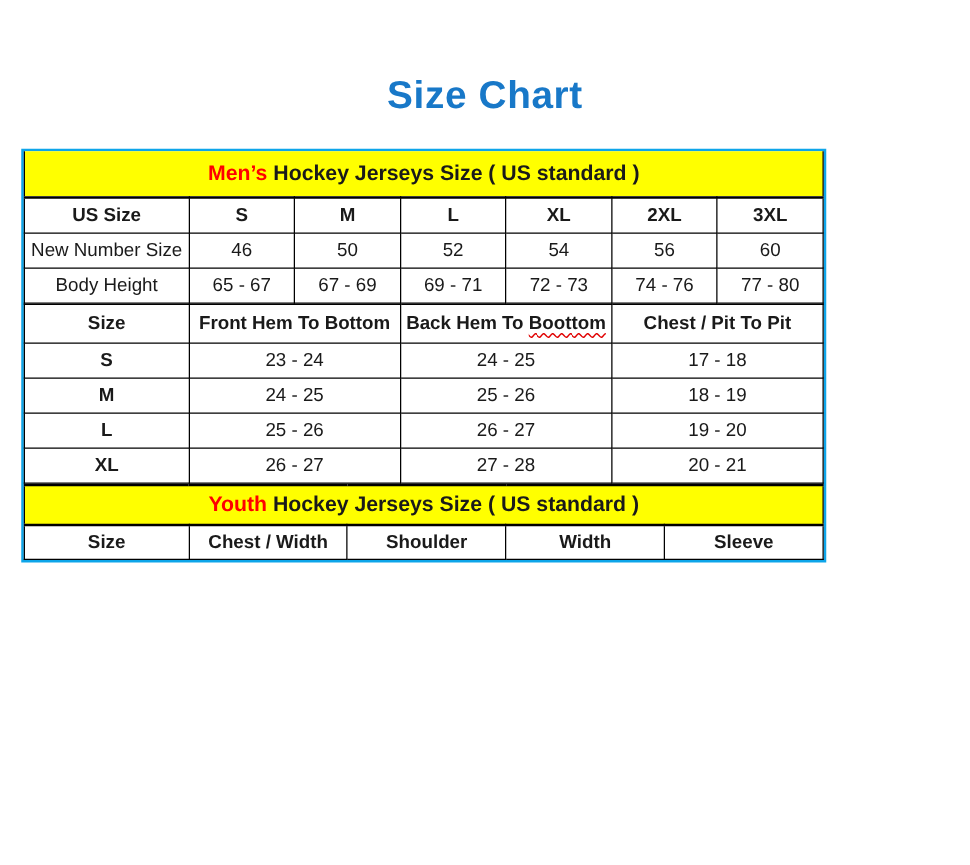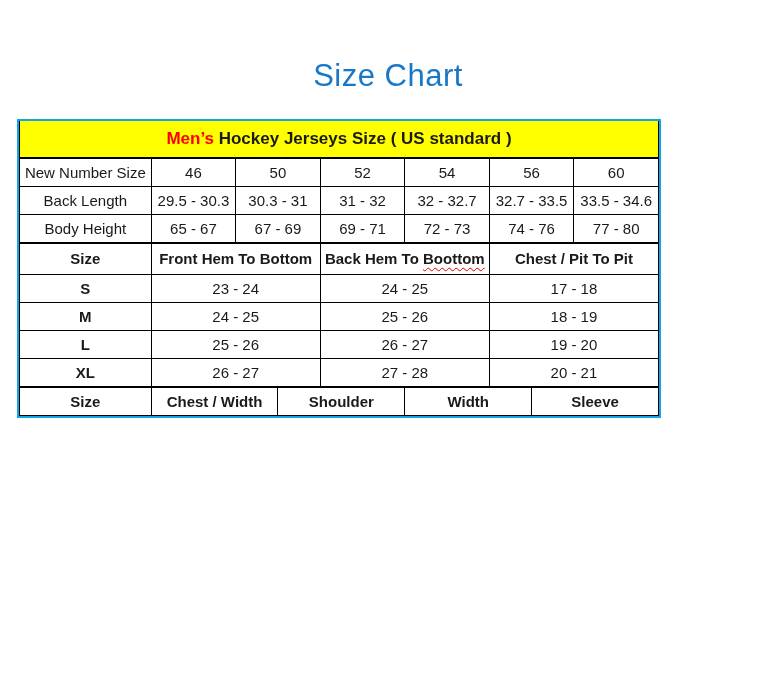--- a/index.html
+++ b/index.html
@@ -4,21 +4,21 @@
 <style>
   * { margin: 0; padding: 0; box-sizing: border-box; }
   html, body { width: 776px; height: 692px; background: #ffffff; overflow: hidden; }
   body { font-family: "Liberation Sans", sans-serif; color: #1a1a1a; }
 
   .page { width: 776px; height: 692px; padding-top: 58px; }
 
   .page-title {
     text-align: center;
     font-size: 31px;
-    font-weight: 400;
+    font-weight: 700;
     color: #1878C8;
     letter-spacing: 0.5px;
     margin-bottom: 25px;
   }
 
   .chart-wrap {
     width: 644px;
     margin-left: 17px;
     border: 2px solid #0ea5e9;
   }
@@ -89,37 +89,37 @@
           <col class="c-data">
           <col class="c-data">
           <col class="c-data">
           <col class="c-data">
           <col class="c-data">
         </colgroup>
       <tbody>
         <tr class="section-row">
           <td colspan="7"><span class="hl">Men’s</span><span> Hockey Jerseys Size ( US standard )</span></td>
         </tr>
+        <tr class="head-row">
+          <th>US Size</th>
+          <th>S</th>
+          <th>M</th>
+          <th>L</th>
+          <th>XL</th>
+          <th>2XL</th>
+          <th>3XL</th>
+        </tr>
         <tr class="data-row">
           <td>New Number Size</td>
           <td>46</td>
           <td>50</td>
           <td>52</td>
           <td>54</td>
           <td>56</td>
           <td>60</td>
-        </tr>
-        <tr class="data-row">
-          <td>Back Length</td>
-          <td>29.5 - 30.3</td>
-          <td>30.3 - 31</td>
-          <td>31 - 32</td>
-          <td>32 - 32.7</td>
-          <td>32.7 - 33.5</td>
-          <td>33.5 - 34.6</td>
         </tr>
         <tr class="data-row">
           <td>Body Height</td>
           <td>65 - 67</td>
           <td>67 - 69</td>
           <td>69 - 71</td>
           <td>72 - 73</td>
           <td>74 - 76</td>
           <td>77 - 80</td>
         </tr>
@@ -169,20 +169,23 @@
 
     <table class="tbl youth">
       <colgroup>
           <col class="c-label">
           <col class="c-data">
           <col class="c-data">
           <col class="c-data">
           <col class="c-data">
         </colgroup>
       <tbody>
+        <tr class="section-row">
+          <td colspan="5"><span class="hl">Youth</span><span> Hockey Jerseys Size ( US standard )</span></td>
+        </tr>
         <tr class="head-row">
           <th>Size</th>
           <th>Chest / Width</th>
           <th>Shoulder</th>
           <th>Width</th>
           <th>Sleeve</th>
         </tr>
       </tbody>
     </table>
 

